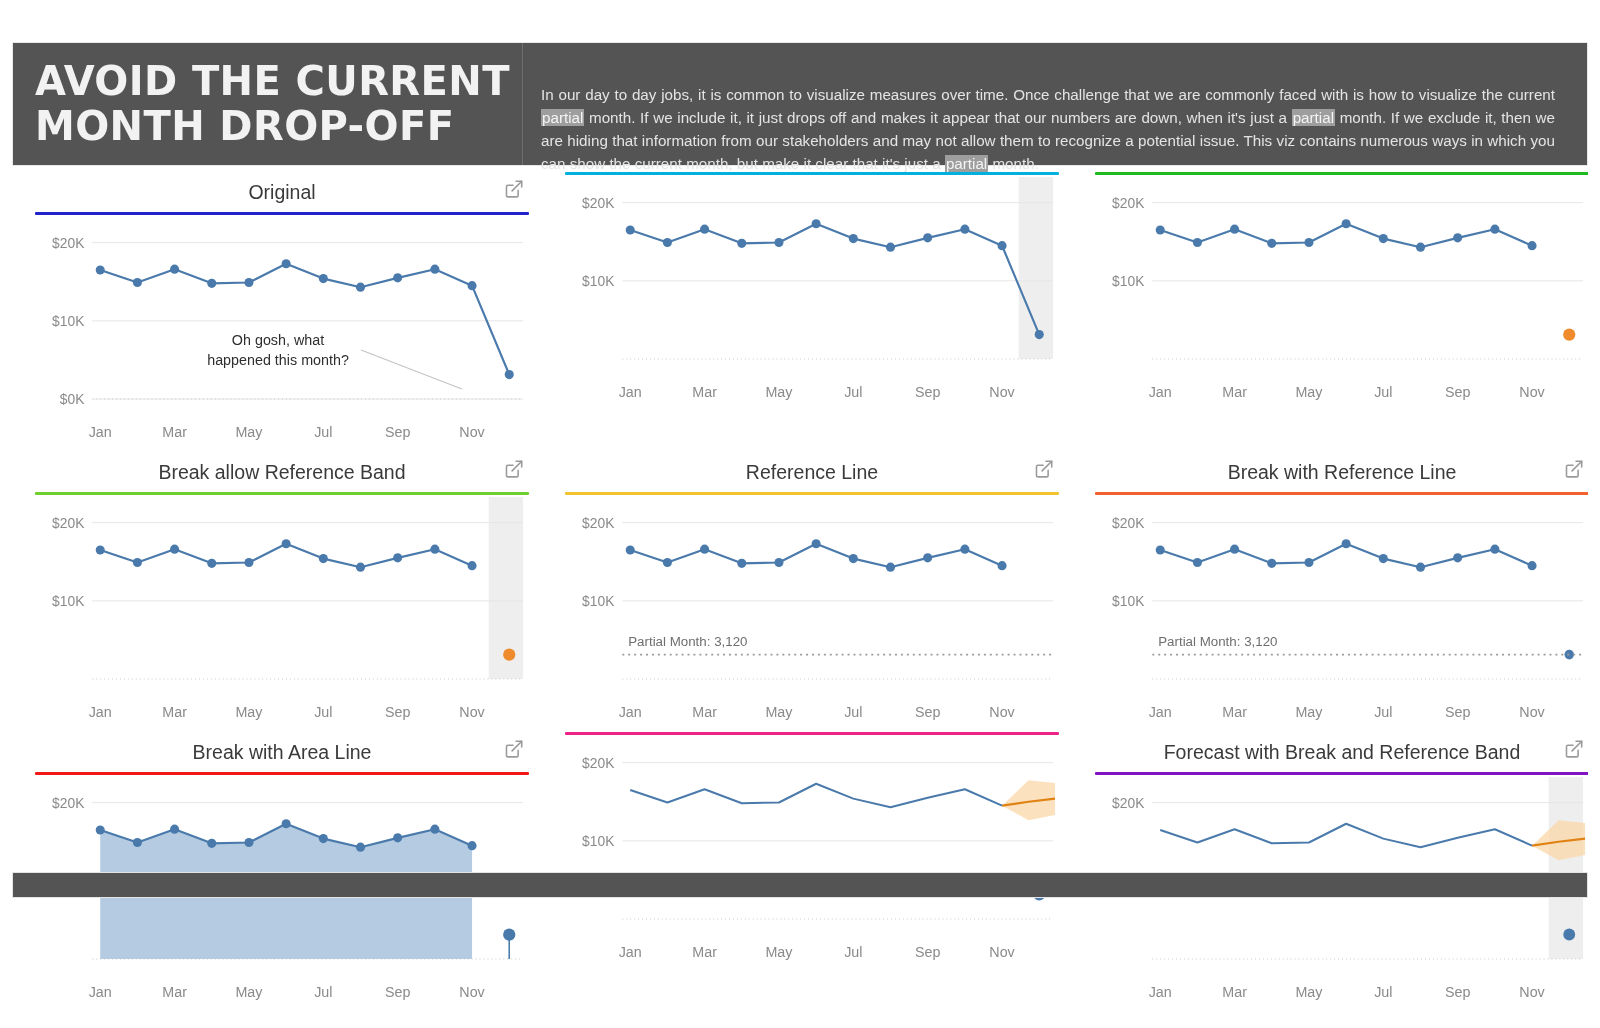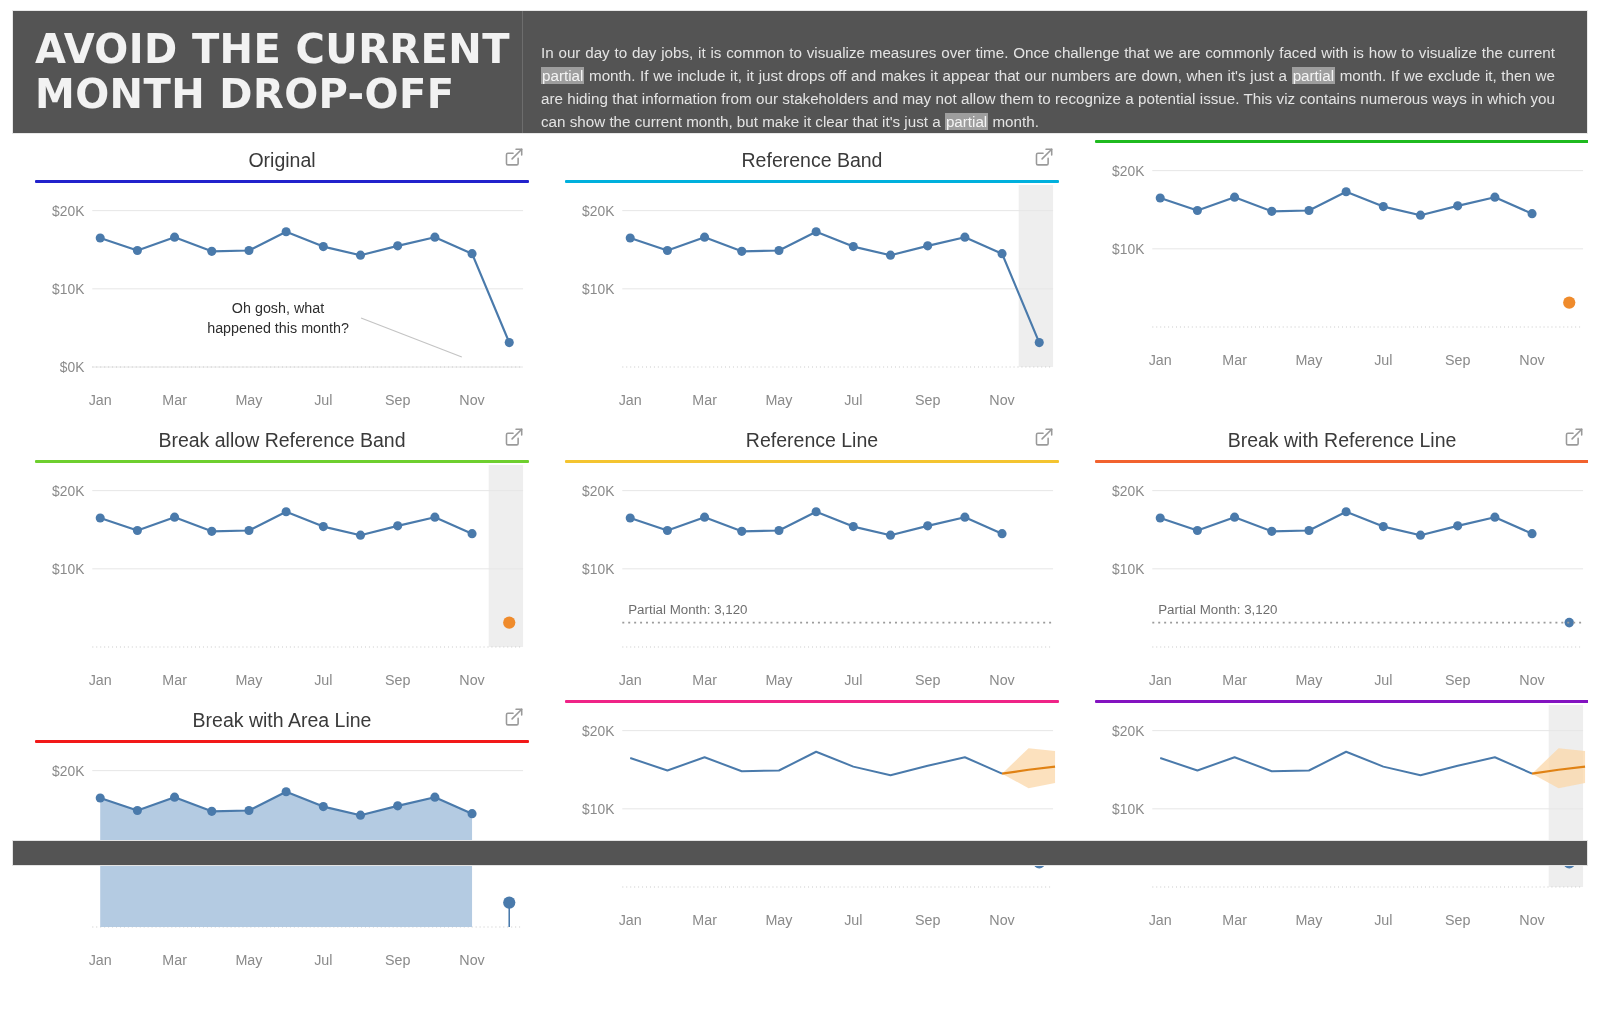--- a/index.html
+++ b/index.html
@@ -3,21 +3,21 @@
 <meta charset="utf-8">
 <style>
   * { box-sizing: border-box; }
   html, body {
     margin: 0; padding: 0;
     width: 1600px; height: 1028px;
     background: #ffffff;
     font-family: "Liberation Sans", "DejaVu Sans", sans-serif;
     overflow: hidden;
   }
-  #root { position: relative; width: 1600px; height: 874px; background: #fff; }
+  #root { position: relative; width: 1600px; height: 874px; background: #fff; margin-top: 32px; }
 
   
   .header {
     position: absolute; left: 12px; top: 10px;
     width: 1576px; height: 124px;
     background: #545454;
     display: flex; align-items: stretch;
     border: 1px solid #e8e8e8;
   }
   .header-title {
@@ -28,21 +28,21 @@
   }
   .header-title span {
     color: #f2f2f2;
     font-size: 40px; line-height: 1.12;
     font-weight: bold; letter-spacing: 0.4px;
     text-transform: uppercase;
     font-family: "DejaVu Sans", "Liberation Sans", sans-serif;
   }
   .header-body {
     flex: 1 1 auto;
-    padding: 30px 32px 0 18px;
+    padding: 40px 32px 0 18px;
     color: #e4e4e4;
     font-size: 15.2px;
     line-height: 1.52;
     text-align: justify;
     font-family: "Liberation Sans", "DejaVu Sans", sans-serif;
   }
   .hl { background: #9e9e9e; color: #f4f4f4; padding: 0 1px; }
 
   
   .grid {
@@ -144,28 +144,20 @@
             <text x="66" y="17" text-anchor="middle" font-size="14.5" fill="#8a8a8a" font-family="&quot;Liberation Sans&quot;, sans-serif">Jan</text>
             <text x="141.27272727272728" y="17" text-anchor="middle" font-size="14.5" fill="#8a8a8a" font-family="&quot;Liberation Sans&quot;, sans-serif">Mar</text>
             <text x="216.54545454545456" y="17" text-anchor="middle" font-size="14.5" fill="#8a8a8a" font-family="&quot;Liberation Sans&quot;, sans-serif">May</text>
             <text x="291.8181818181818" y="17" text-anchor="middle" font-size="14.5" fill="#8a8a8a" font-family="&quot;Liberation Sans&quot;, sans-serif">Jul</text>
             <text x="367.0909090909091" y="17" text-anchor="middle" font-size="14.5" fill="#8a8a8a" font-family="&quot;Liberation Sans&quot;, sans-serif">Sep</text>
             <text x="442.3636363636364" y="17" text-anchor="middle" font-size="14.5" fill="#8a8a8a" font-family="&quot;Liberation Sans&quot;, sans-serif">Nov</text>
           </svg>
         </div>
       </div>
       <div class="panel">
-        <div class="panel-head">
-          <div class="panel-title">Reference Band</div>
-          <div class="ext-icon"><svg viewBox="0 0 24 24" width="22" height="22" fill="none" stroke="#9a9a9a" stroke-width="1.7" stroke-linecap="round" stroke-linejoin="round">
-              <path d="M16.5 13.5V19a1.6 1.6 0 0 1-1.6 1.6H5.4A1.6 1.6 0 0 1 3.8 19V9.5A1.6 1.6 0 0 1 5.4 7.9H11"></path>
-              <path d="M14.2 3.6h6.2v6.2"></path>
-              <path d="M9.9 14.1 20.4 3.6"></path>
-            </svg></div>
-        </div>
         <div class="accent" style="background: rgb(0, 176, 221);"></div>
         <div class="plot">
           <svg viewBox="0 0 500 202" preserveAspectRatio="none">
             <rect x="459.1818181818182" y="0" width="34.81818181818181" height="182" fill="#eeeeee"></rect>
             <line x1="58" y1="25.636363636363654" x2="494" y2="25.636363636363654" stroke="#e6e6e6" stroke-width="1"></line>
             <text x="50" y="30.636363636363654" text-anchor="end" font-size="14" fill="#8a8a8a" font-family="&quot;Liberation Sans&quot;, sans-serif">$20K</text>
             <line x1="58" y1="103.81818181818183" x2="494" y2="103.81818181818183" stroke="#e6e6e6" stroke-width="1"></line>
             <text x="50" y="108.81818181818183" text-anchor="end" font-size="14" fill="#8a8a8a" font-family="&quot;Liberation Sans&quot;, sans-serif">$10K</text>
             <line x1="58" y1="182" x2="494" y2="182" stroke="#c9c9c9" stroke-width="1" stroke-dasharray="1 3"></line>
             <polyline points="66,53 103.63636363636364,65.50909090909092 141.27272727272728,52.21818181818182 178.9090909090909,66.2909090909091 216.54545454545456,65.50909090909092 254.1818181818182,46.74545454545455 291.8181818181818,61.60000000000001 329.45454545454544,70.2 367.0909090909091,60.81818181818181 404.72727272727275,52.21818181818182 442.3636363636364,68.63636363636364 480,157.60727272727274" fill="none" stroke="#4a7aab" stroke-width="2.2" stroke-linejoin="round"></polyline>
@@ -427,20 +419,28 @@
             <text x="66" y="17" text-anchor="middle" font-size="14.5" fill="#8a8a8a" font-family="&quot;Liberation Sans&quot;, sans-serif">Jan</text>
             <text x="141.27272727272728" y="17" text-anchor="middle" font-size="14.5" fill="#8a8a8a" font-family="&quot;Liberation Sans&quot;, sans-serif">Mar</text>
             <text x="216.54545454545456" y="17" text-anchor="middle" font-size="14.5" fill="#8a8a8a" font-family="&quot;Liberation Sans&quot;, sans-serif">May</text>
             <text x="291.8181818181818" y="17" text-anchor="middle" font-size="14.5" fill="#8a8a8a" font-family="&quot;Liberation Sans&quot;, sans-serif">Jul</text>
             <text x="367.0909090909091" y="17" text-anchor="middle" font-size="14.5" fill="#8a8a8a" font-family="&quot;Liberation Sans&quot;, sans-serif">Sep</text>
             <text x="442.3636363636364" y="17" text-anchor="middle" font-size="14.5" fill="#8a8a8a" font-family="&quot;Liberation Sans&quot;, sans-serif">Nov</text>
           </svg>
         </div>
       </div>
       <div class="panel">
+        <div class="panel-head">
+          <div class="panel-title">Forecast with Break and Reference Band</div>
+          <div class="ext-icon"><svg viewBox="0 0 24 24" width="22" height="22" fill="none" stroke="#9a9a9a" stroke-width="1.7" stroke-linecap="round" stroke-linejoin="round">
+              <path d="M16.5 13.5V19a1.6 1.6 0 0 1-1.6 1.6H5.4A1.6 1.6 0 0 1 3.8 19V9.5A1.6 1.6 0 0 1 5.4 7.9H11"></path>
+              <path d="M14.2 3.6h6.2v6.2"></path>
+              <path d="M9.9 14.1 20.4 3.6"></path>
+            </svg></div>
+        </div>
         <div class="accent" style="background: rgb(131, 19, 192);"></div>
         <div class="plot">
           <svg viewBox="0 0 500 202" preserveAspectRatio="none">
             <rect x="459.1818181818182" y="0" width="34.81818181818181" height="182" fill="#eeeeee"></rect>
             <line x1="58" y1="25.636363636363654" x2="494" y2="25.636363636363654" stroke="#e6e6e6" stroke-width="1"></line>
             <text x="50" y="30.636363636363654" text-anchor="end" font-size="14" fill="#8a8a8a" font-family="&quot;Liberation Sans&quot;, sans-serif">$20K</text>
             <line x1="58" y1="103.81818181818183" x2="494" y2="103.81818181818183" stroke="#e6e6e6" stroke-width="1"></line>
             <text x="50" y="108.81818181818183" text-anchor="end" font-size="14" fill="#8a8a8a" font-family="&quot;Liberation Sans&quot;, sans-serif">$10K</text>
             <line x1="58" y1="182" x2="494" y2="182" stroke="#c9c9c9" stroke-width="1" stroke-dasharray="1 3"></line>
             <path d="M 442.3636363636364 68.63636363636364 L 469.1818181818182 43.300000000000004 L 496 45.96363636363637 L 496 78.01818181818183 L 469.1818181818182 83.32727272727274 L 442.3636363636364 68.63636363636364 Z" fill="#fbd7a8" fill-opacity="0.75" stroke="none"></path>

